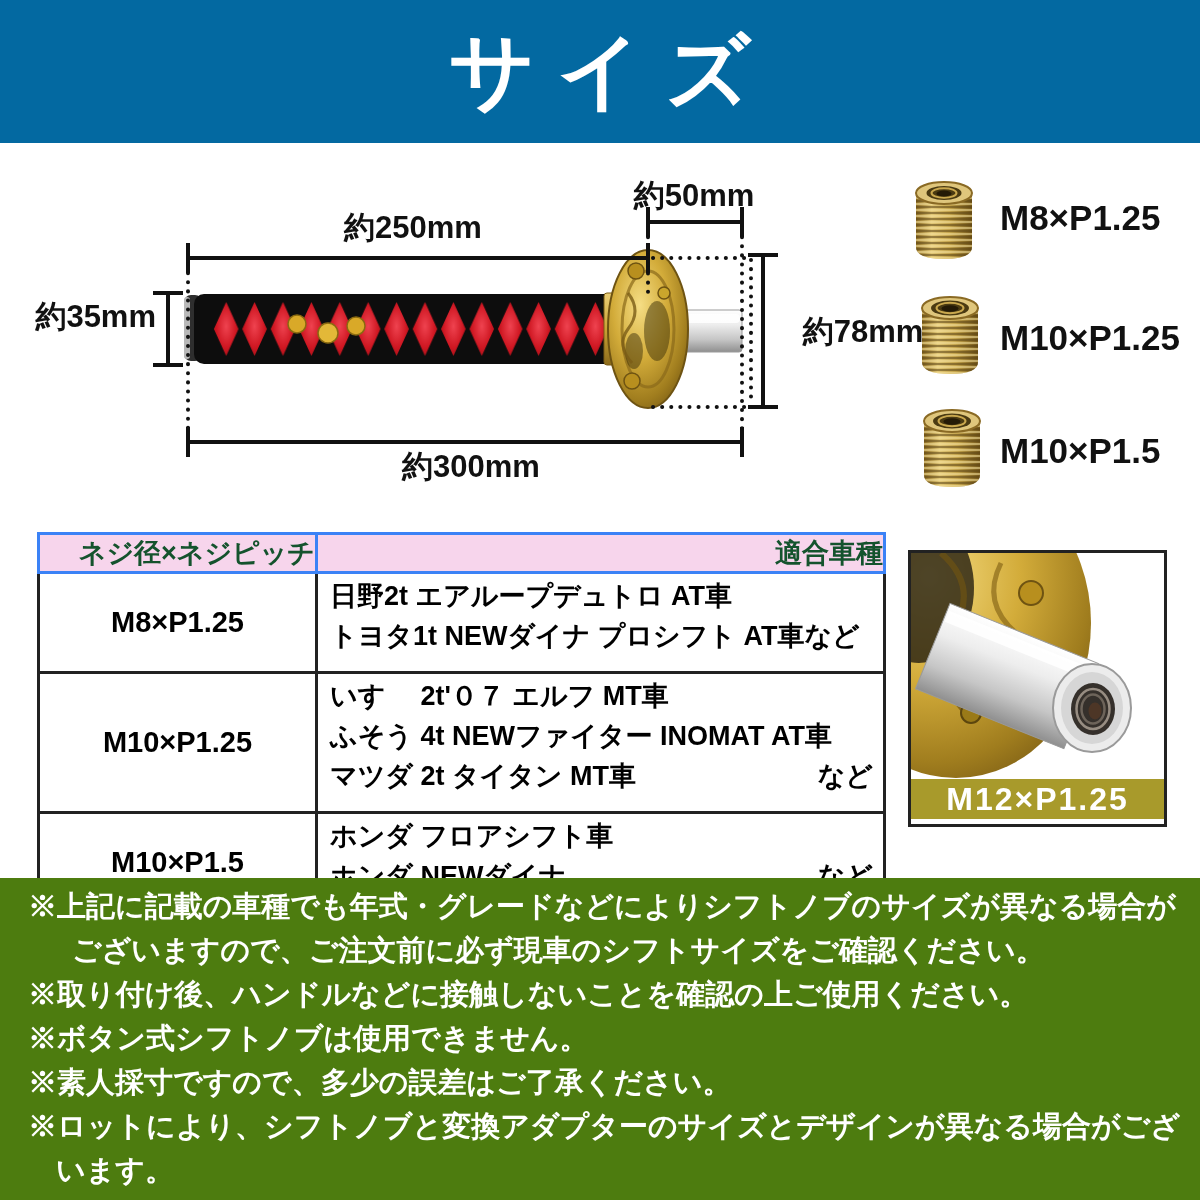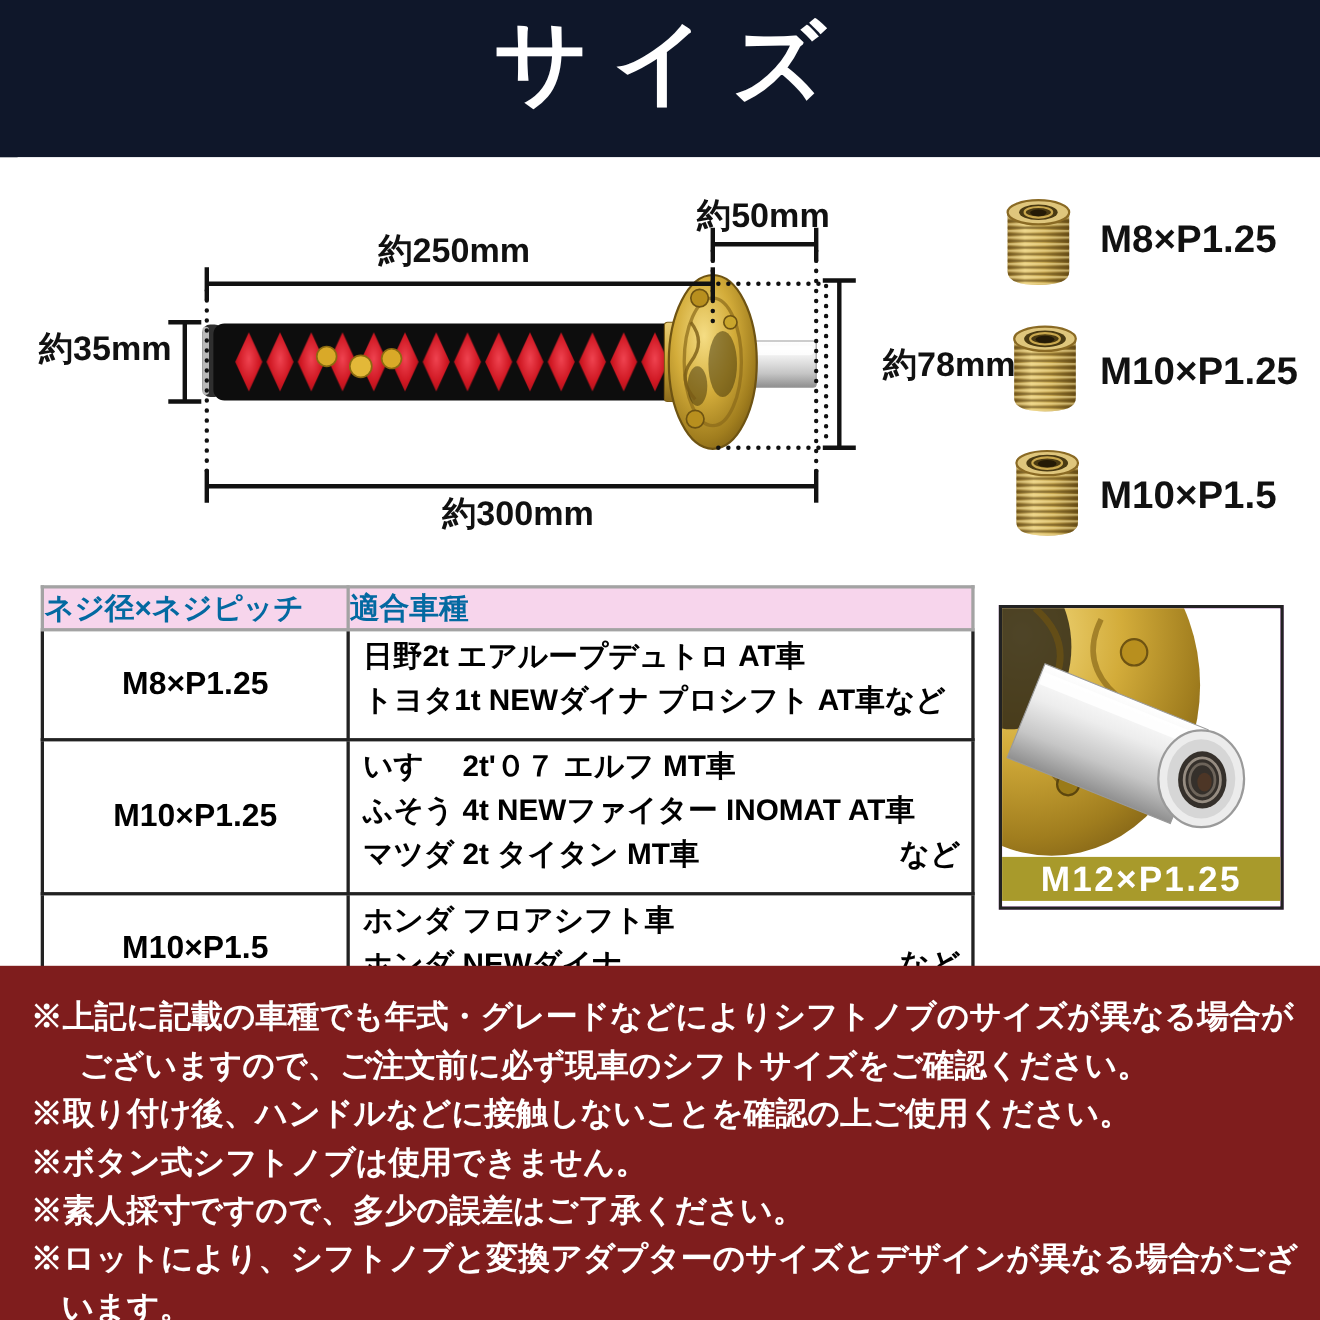--- a/index.html
+++ b/index.html
@@ -2,21 +2,21 @@
 <html><head>
 <meta charset="utf-8">
 <style>
   * { margin:0; padding:0; box-sizing:border-box; }
   html,body { width:1200px; height:1200px; background:#fff; overflow:hidden;
               font-family:"Liberation Sans", sans-serif; }
   .page { position:relative; width:1200px; height:1200px; background:#fff; }
 
   
   .banner { position:absolute; left:0; top:0; width:1200px; height:143px;
-            background:#0f172a; display:flex; justify-content:center; }
+            background:#0369a1; display:flex; align-items:center; justify-content:center; }
   .banner h1 { color:#fff; font-family:"DejaVu Serif","Liberation Serif",serif;
                font-size:84px; font-weight:bold; letter-spacing:22px; padding-left:22px; }
 
   
   .diagram { position:absolute; left:0; top:143px; width:1200px; height:377px; background:#fff;margin-left:16px; }
   .diagram svg.main { position:absolute; left:0; top:0; }
   .dim { position:absolute; font-weight:bold; font-size:31px; color:#111; white-space:nowrap; }
   .dim-250 { left:272px; top:64px;  width:250px; text-align:center; }
   .dim-50  { left:598px; top:32px;  width:160px; text-align:center; }
   .dim-35  { left:0;     top:153px; width:140px; text-align:right; }
@@ -28,40 +28,40 @@
   .adp2 { left:894px; top:145px; }
   .adp3 { left:896px; top:258px; }
   .alabel { position:absolute; left:984px; font-weight:bold; font-size:35px; color:#111; white-space:nowrap; }
   .al1 { top:55px; } .al2 { top:175px; } .al3 { top:288px; }
 
   
   .spec-table { position:absolute; left:37px; top:532px; width:849px;
                 border-collapse:collapse; table-layout:fixed; background:#fff;
                 border:3px solid #4a4a4a; }
   .spec-table col.c1 { width:278px; }
-  .spec-table th { background:#f7d5ec; border:3px solid #a3a3a3; font-size:27px;
-                   font-weight:bold; color:#0369a1; height:34px; text-align:left; }
+  .spec-table th { background:#f7d5ec; border:3px solid #3b82f6; font-size:27px;
+                   font-weight:bold; color:#14532d; height:34px; text-align:right; }
   .spec-table td { border:3px solid #222; vertical-align:middle; color:#000; }
   .size-cell { text-align:center; font-weight:600; font-size:29px; }
   .veh-cell  { padding:2px 10px 15px 12px; font-weight:bold; font-size:27px; }
   .vline { line-height:40px; white-space:nowrap; }
   .vline.split { display:flex; justify-content:space-between; }
   tr.r1 td { height:82px; } tr.r2 td { height:119px; } tr.r3 td { height:85px; }
 
   
   .photo-card { position:absolute; left:908px; top:550px; width:259px; height:277px;
                 border:3px solid #222; background:#f0abfc; }
   .photo-card svg { position:absolute; left:0; top:0; }
   .photo-label { position:absolute; left:0; right:0; bottom:5px; height:40px;
                  background:#a89a2b; color:#fff; font-weight:bold; font-size:32px;
                  text-align:center; line-height:40px; letter-spacing:2px; }
 
   
   .notes { position:absolute; left:0; top:878px; width:1200px; height:322px;
-           background:#7f1d1d; padding:25px 20px 0 28px; }
+           background:#4d7c0f; padding:6px 20px 0 28px; }
   .note { color:#fff; font-weight:bold; font-size:29px; line-height:44px; white-space:nowrap; }
   .note.ind-lg { padding-left:44px; }
   .note.ind-sm { padding-left:28px; }
 </style>
 </head>
 <body>
 
 <svg width="0" height="0" style="position:absolute" aria-hidden="true">
   <defs>
     <radialGradient id="goldRad" cx="40%" cy="35%" r="75%">

